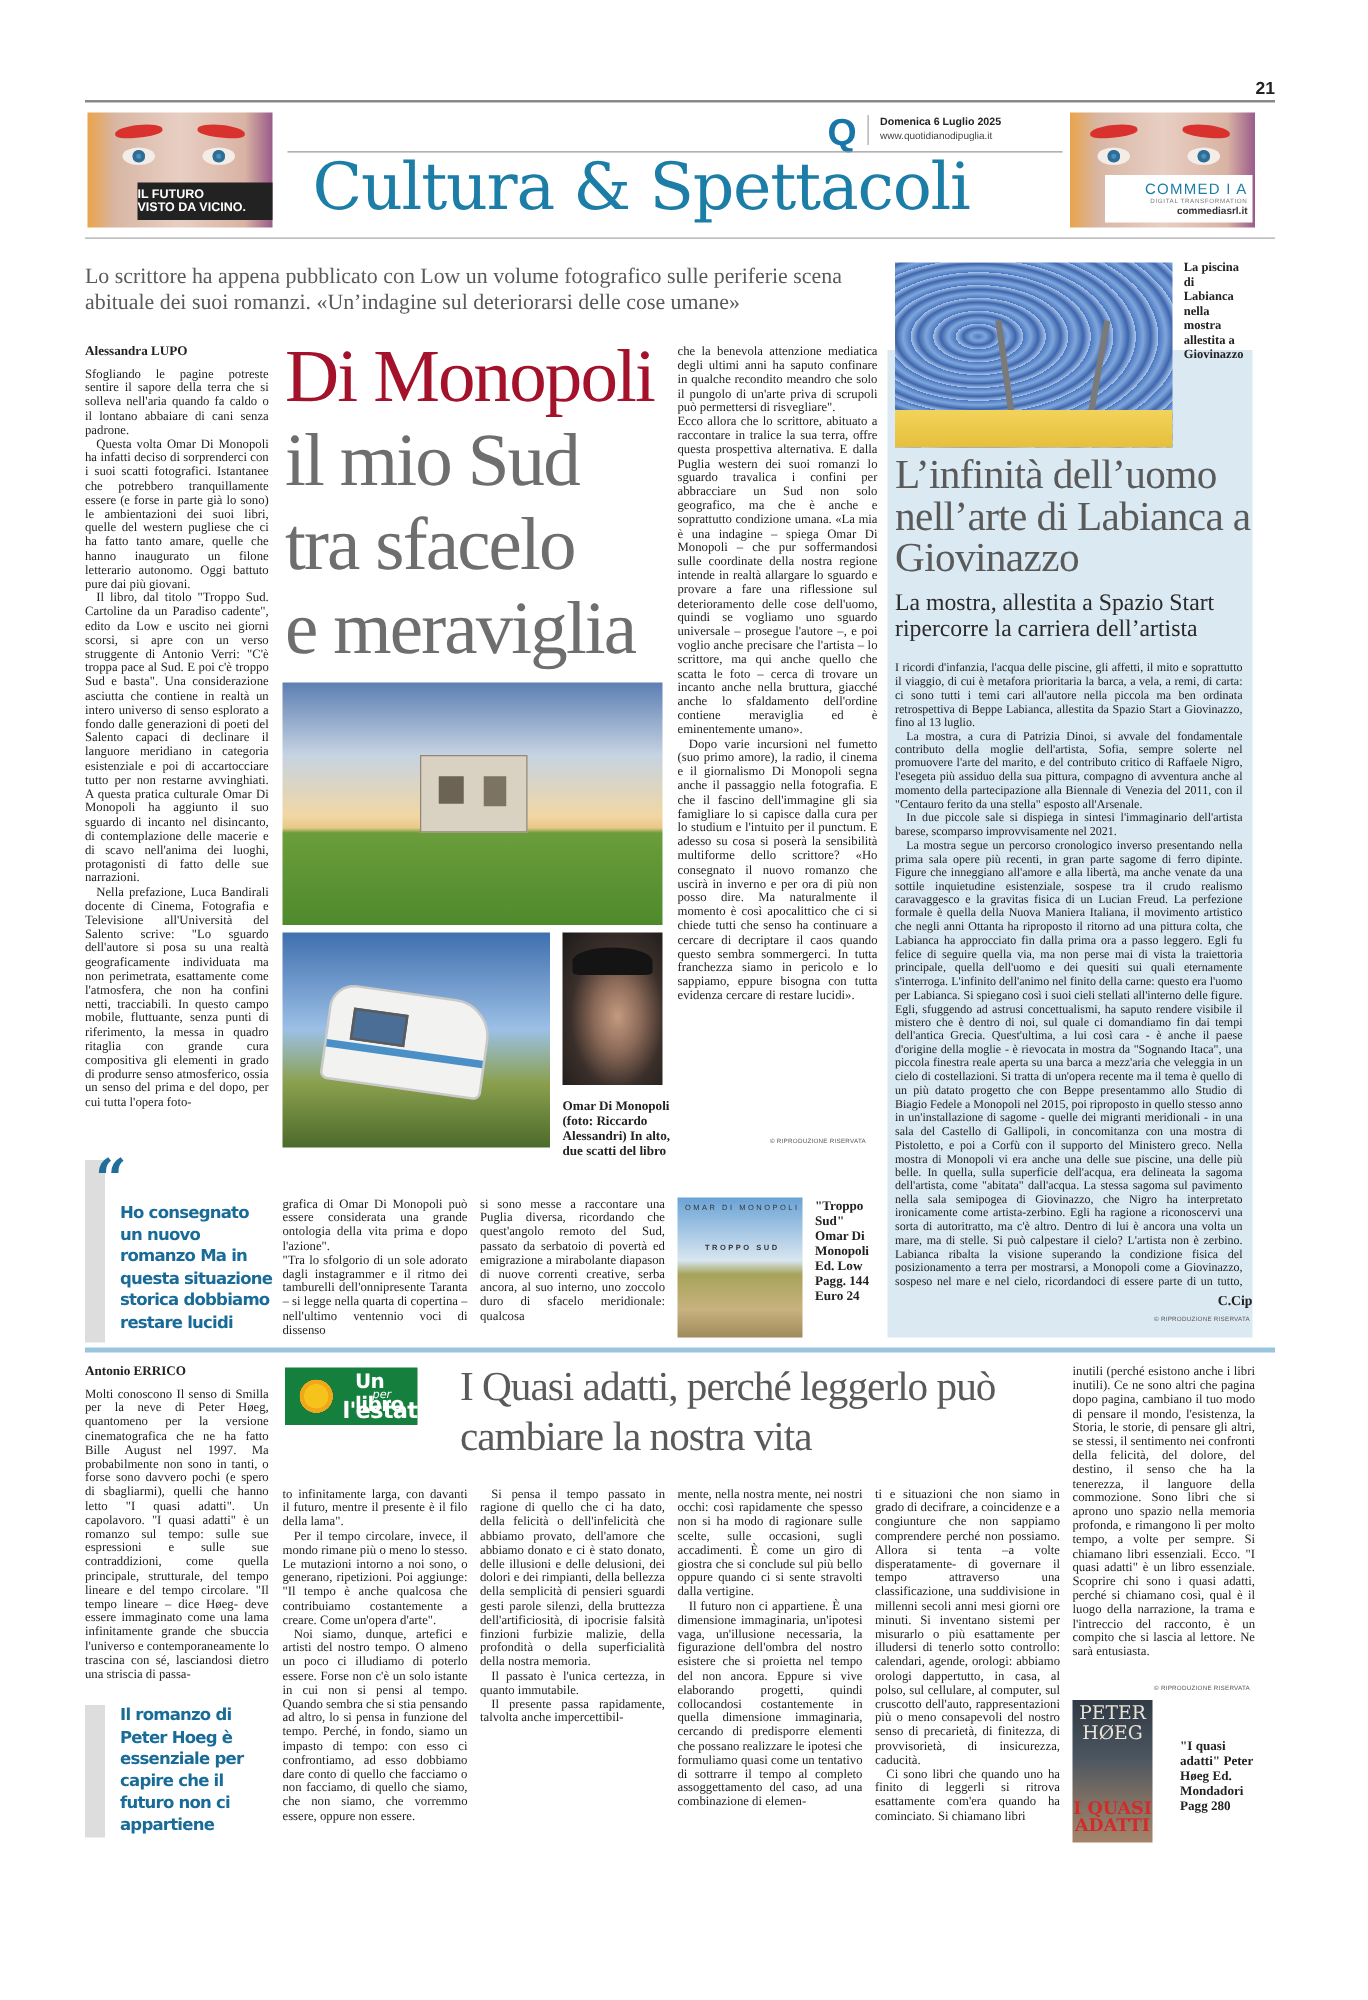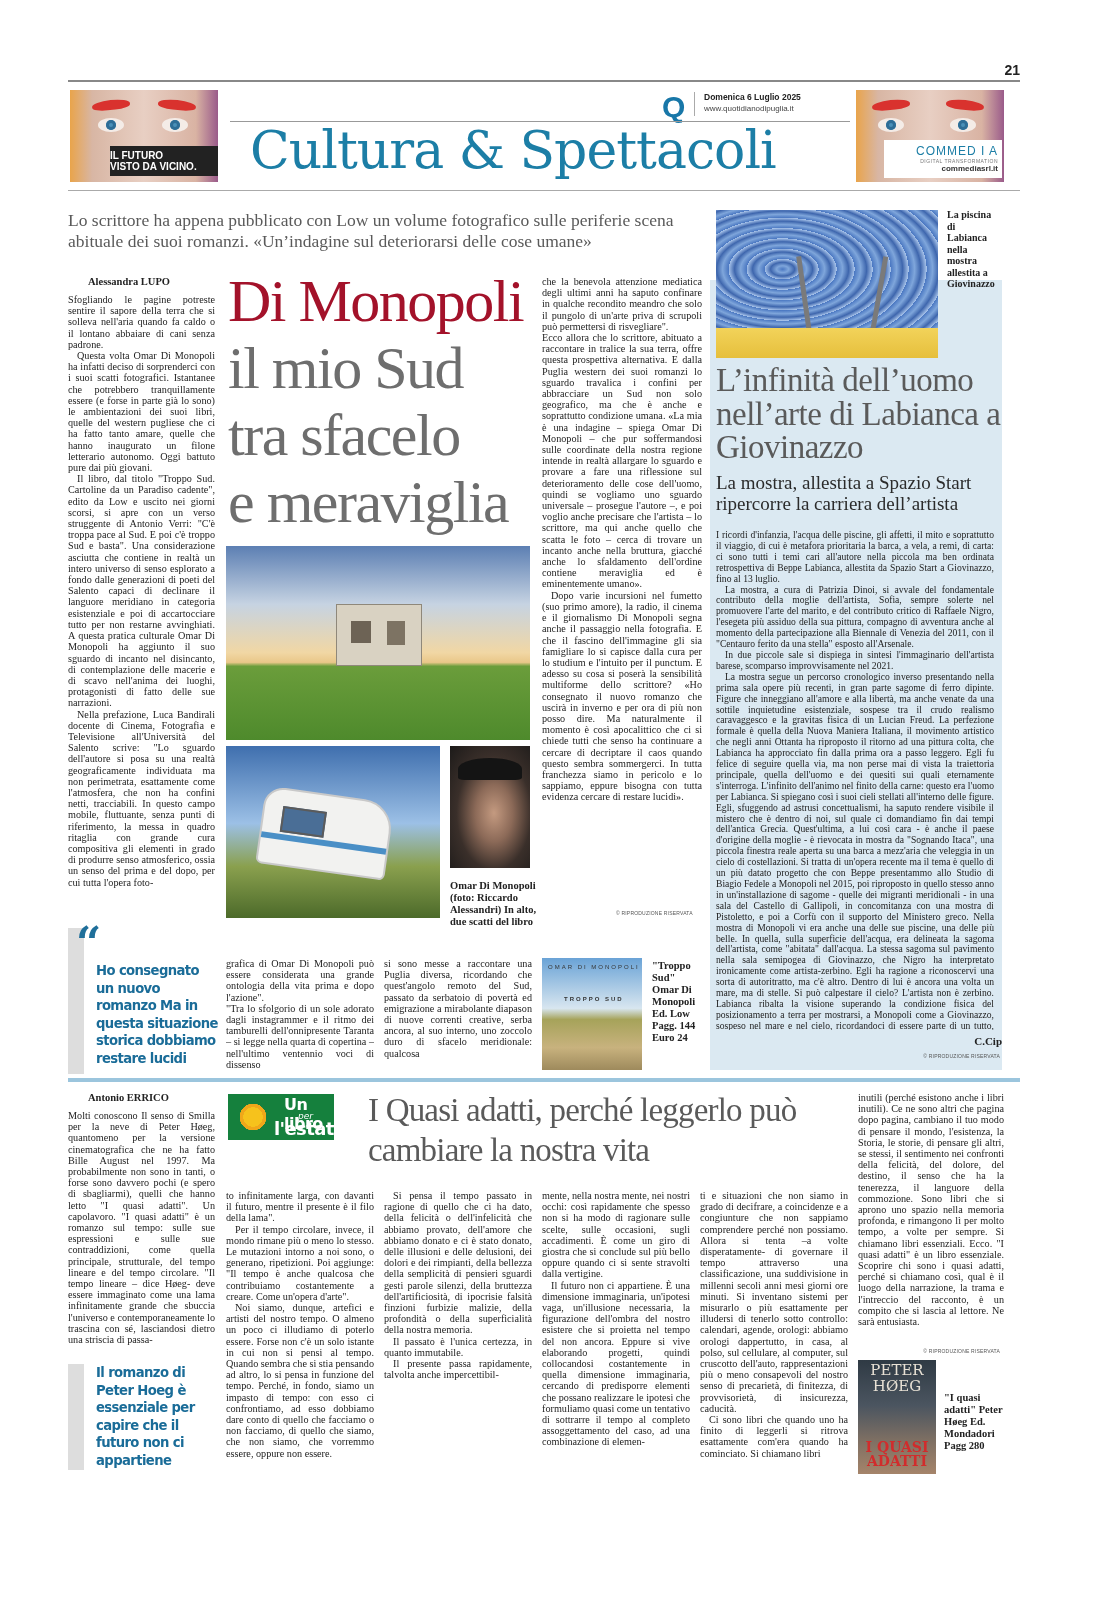--- a/index.html
+++ b/index.html
@@ -26,21 +26,21 @@
   .q-logo { left: 662px; top: 90px; font: bold 30px "Liberation Sans", sans-serif; color: #1877a8; }
   .q-sep { left: 694px; top: 92px; width: 1px; height: 24px; background: #aaa; }
   .masthead-date { left: 704px; top: 92px; font: bold 8.5px "Liberation Sans", sans-serif; color: #222; }
   .masthead-url { left: 704px; top: 104px; font: 8px "Liberation Sans", sans-serif; color: #444; }
   .mast-rule { left: 230px; top: 121px; width: 620px; height: 1px; background: #999; }
   .section-title { left: 250px; top: 120px; font-family: "DejaVu Serif", serif; font-size: 52px; color: #1c7ea6; letter-spacing: -1px; }
   .rule-mid { left: 68px; right: 74px; top: 190px; height: 1px; background: #aaa; }
 
   .kicker { left: 68px; top: 210px; width: 640px; font-family: "Liberation Serif", serif; font-size: 17.5px; line-height: 21px; color: #5a5a5a; }
 
-  .byline { font: bold 10.5px "Liberation Serif", serif; color: #222; margin-left: 20px; }
+  .byline { font: bold 10.5px "Liberation Serif", serif; color: #222; }
 
   .headline-main { left: 228px; top: 268px; width: 310px; font-family: "Liberation Serif", serif; font-size: 60px; line-height: 67px; letter-spacing: -1.5px; }
   .headline-main .red { color: #a3122a; display: block; }
   .headline-main .grey { color: #6e6e6e; display: block; }
 
   .photo { overflow: hidden; }
   .ph-house { left: 226px; top: 546px; width: 304px; height: 194px; background: linear-gradient(180deg,#5c7fb3 0%,#c6d3e2 30%,#f1d7a4 55%,#e9c789 60%,#6b9d3b 62%,#4e8a2c 100%); }
   .ph-house .bld { position: absolute; left: 110px; top: 58px; width: 86px; height: 62px; background: #d9d2c2; border: 1px solid #8f887a; }
   .ph-house .bld::before { content:""; position:absolute; left:14px; top:16px; width:20px; height:22px; background:#6d6355; }
   .ph-house .bld::after { content:""; position:absolute; left:50px; top:16px; width:18px; height:24px; background:#7d7363; }
@@ -79,21 +79,21 @@
   .libro-badge .t1 { position:absolute; left:56px; top:1px; font: bold 16px "DejaVu Sans", sans-serif; color:#fff; letter-spacing:-0.5px; }
   .libro-badge .t2 { position:absolute; left:70px; top:17px; font: italic 9px "DejaVu Sans", sans-serif; color:#fff; }
   .libro-badge .t3 { position:absolute; left:46px; top:24px; font: bold 18px "DejaVu Sans", sans-serif; color:#fff; letter-spacing:-0.6px; }
 
   .headline-book { left: 368px; top: 1090px; width: 470px; font-family: "Liberation Serif", serif; font-size: 33px; line-height: 40px; color: #5a5a5a; letter-spacing: -0.8px; }
 
   .quote2-box { left: 68px; top: 1364px; width: 150px; height: 106px; }
   .quote2-bar { position:absolute; left:0; top:0; width:16px; height:106px; background:#ddd; }
   .quote2-text { position:absolute; left:28px; top:0; width:124px; font-family: "DejaVu Sans", sans-serif; font-size: 13.2px; line-height: 17.5px; color: #1a6c98; font-weight: bold; letter-spacing: -0.6px; }
 
-  .cover-hoeg { left: 858px; top: 1360px; width: 78px; height: 114px; background: linear-gradient(180deg,#2f3a44 0%,#4b5560 40%,#7d6f63 70%,#a5846a 100%); }
+  .cover-hoeg { left: 858px; top: 1360px; width: 64px; height: 114px; background: linear-gradient(180deg,#2f3a44 0%,#4b5560 40%,#7d6f63 70%,#a5846a 100%); }
   .cover-hoeg .a { position:absolute; left:0; right:0; top:2px; text-align:center; font: 15px "DejaVu Serif", serif; color:#e8e1d5; line-height:16px; }
   .cover-hoeg .b { position:absolute; left:0; right:0; bottom:6px; text-align:center; font: bold 14px "DejaVu Serif", serif; color:#d12c2c; line-height:14px; }
   .hoeg-caption { left: 944px; top: 1392px; width: 66px; font: bold 10.5px "Liberation Serif", serif; line-height: 12px; color: #222; }
 </style>
 </head>
 <body>
 
 <div class="abs pagenum">21</div>
 <div class="abs rule-top"></div>
 

